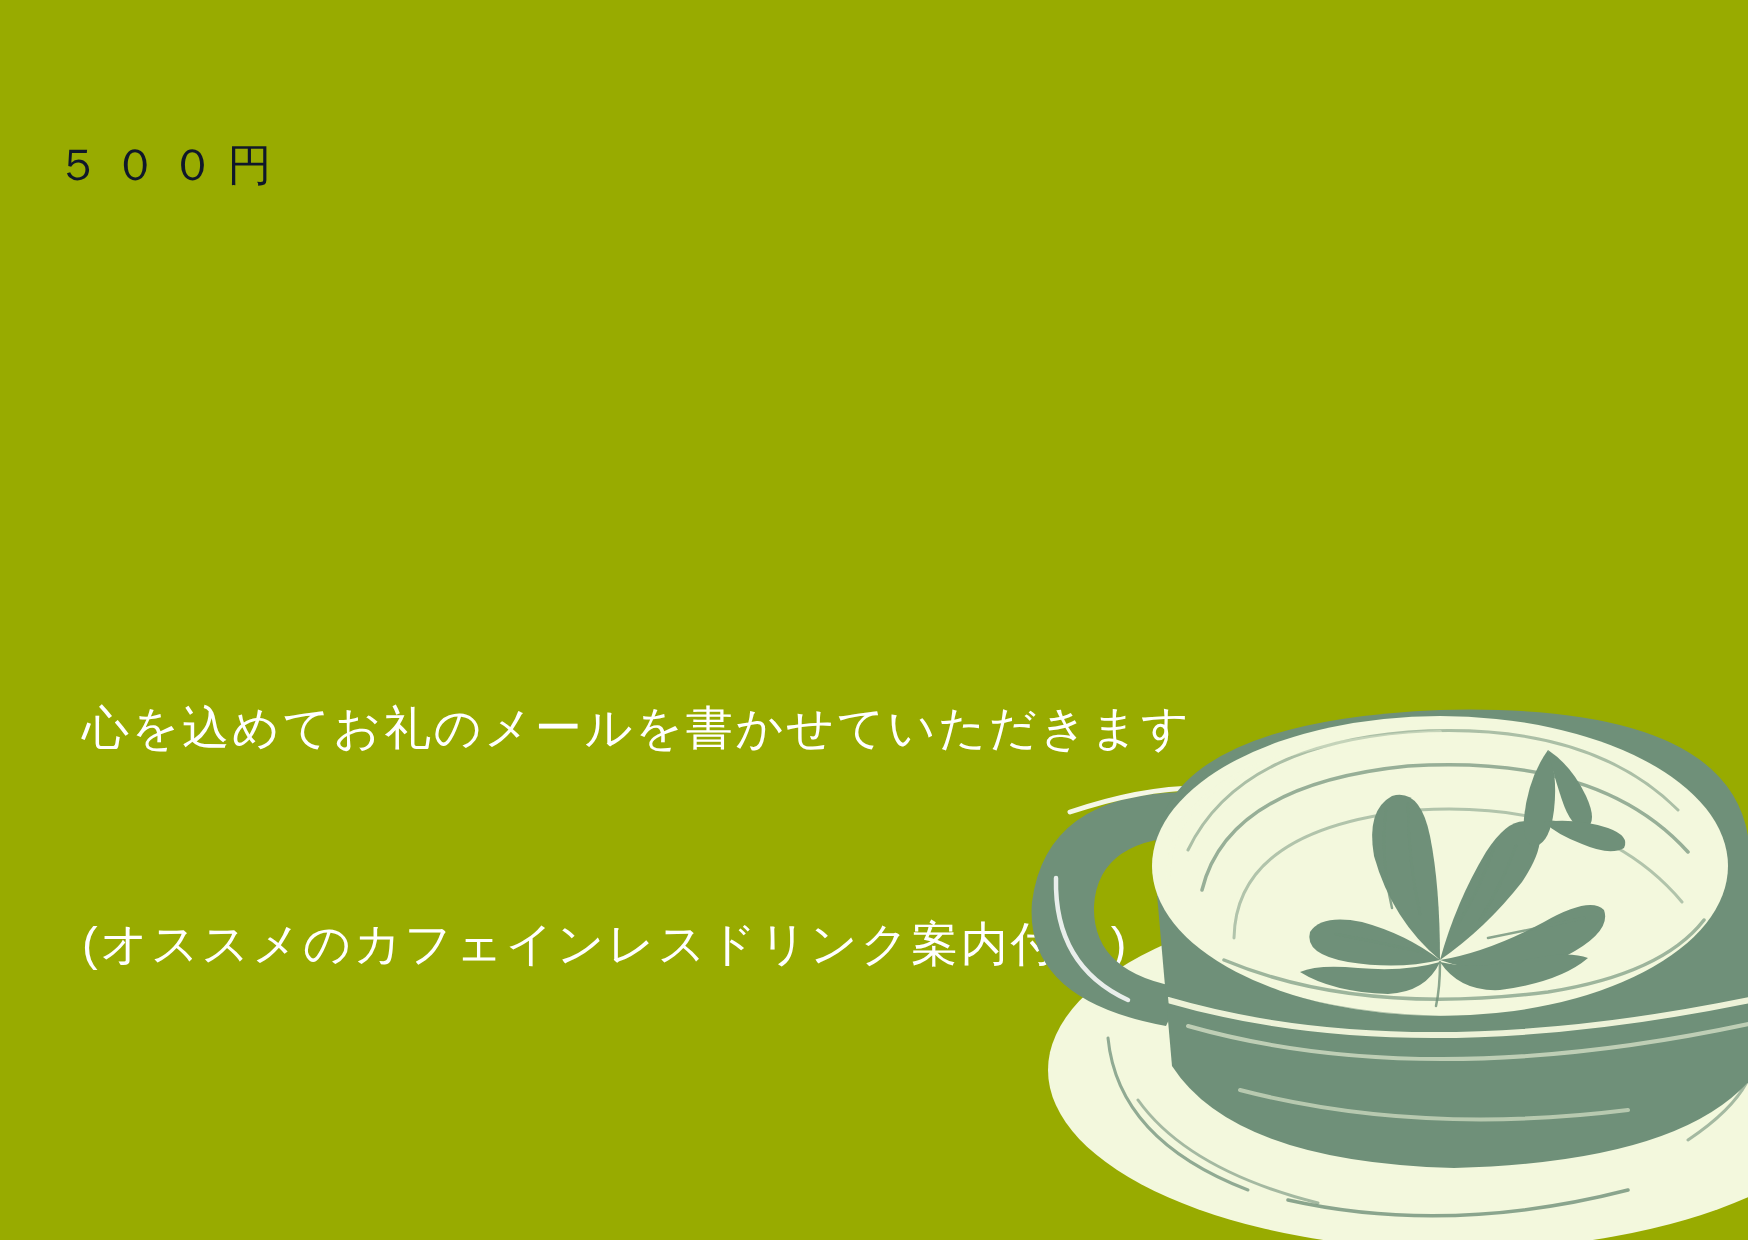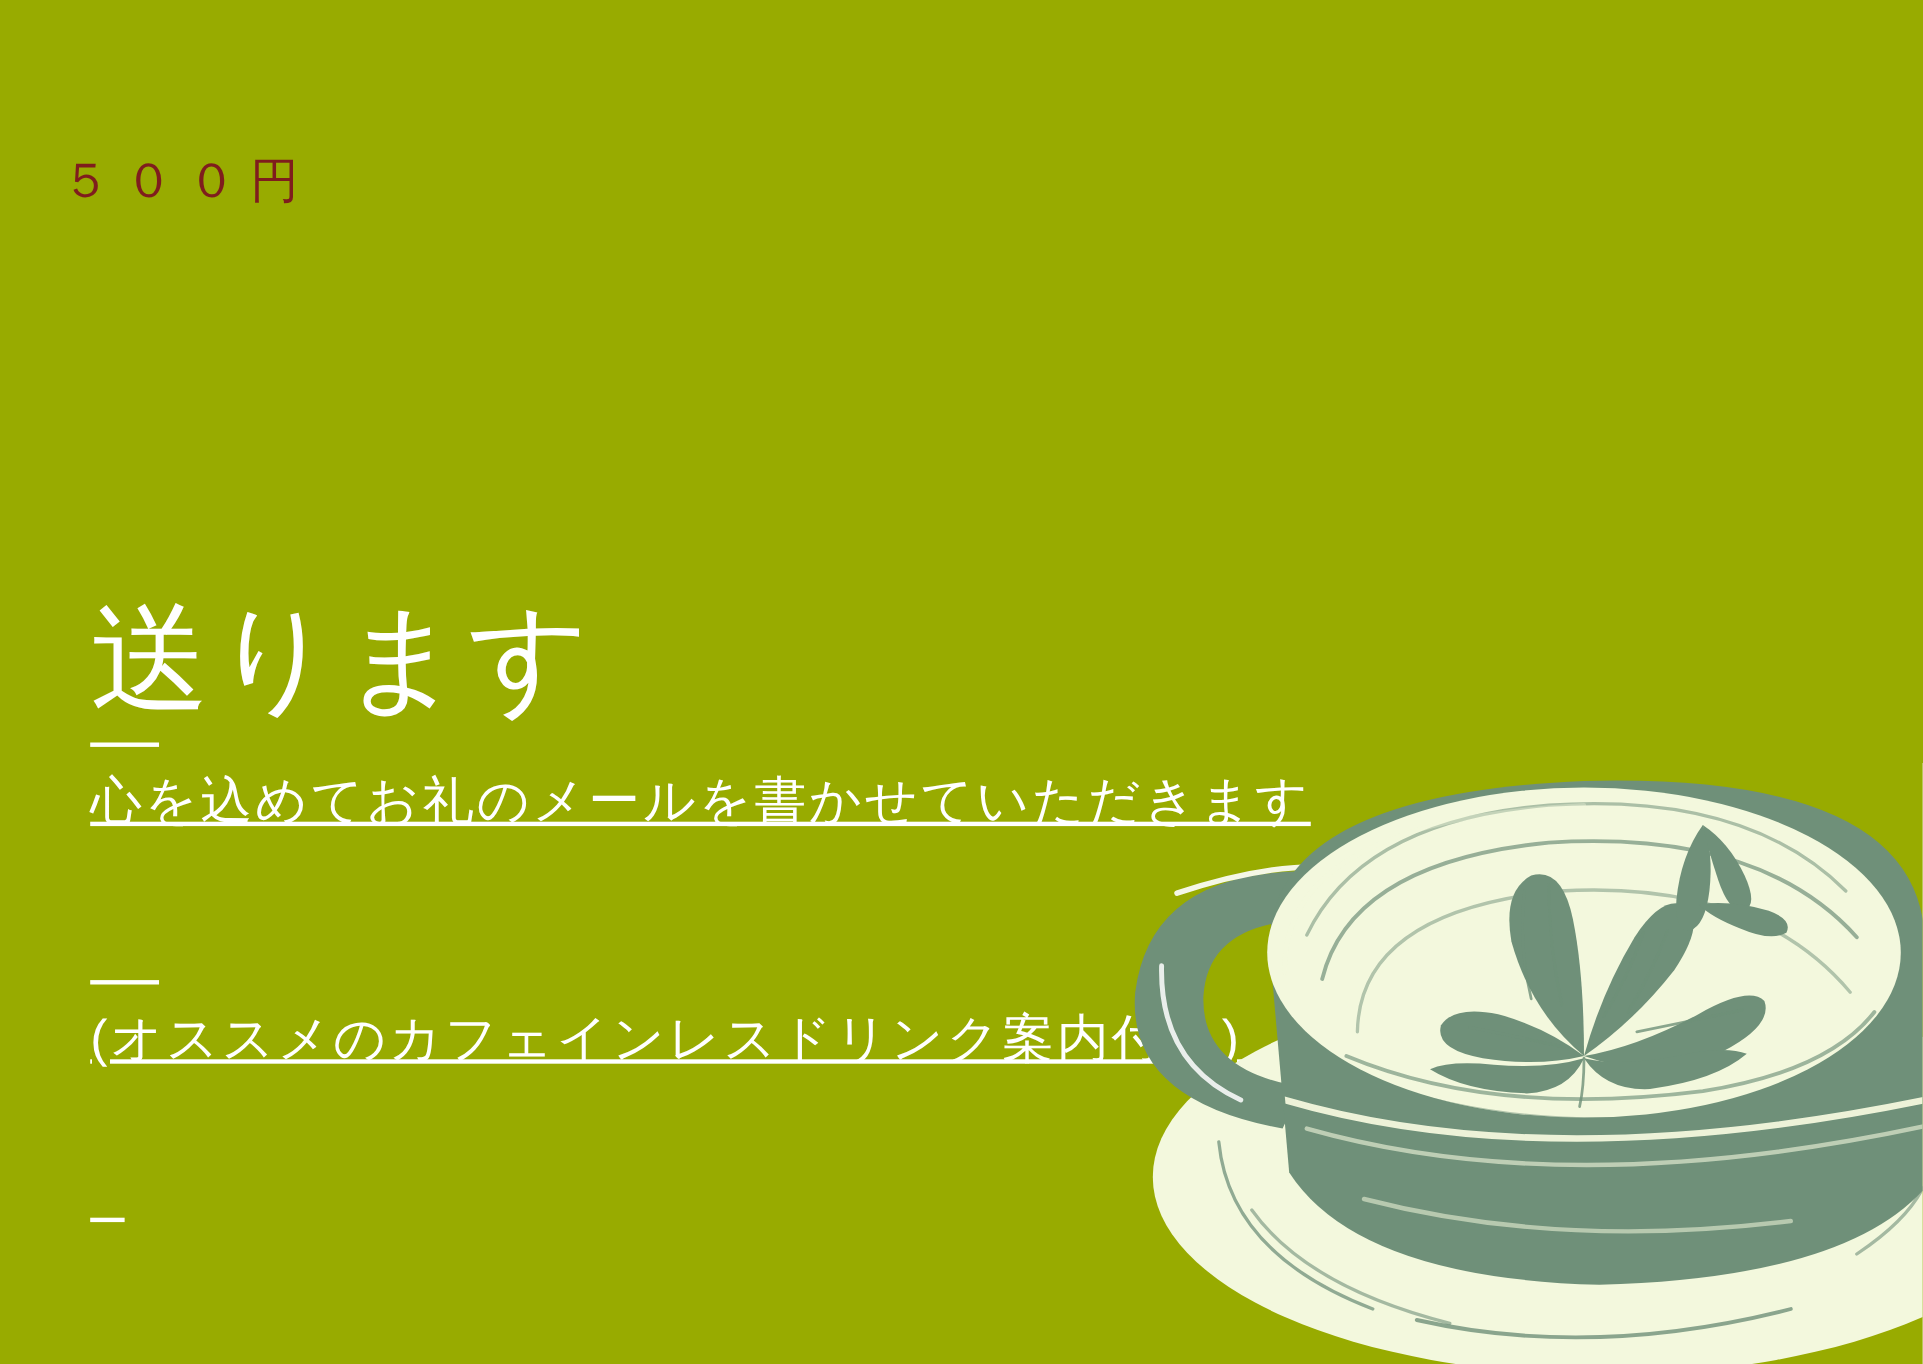--- a/index.html
+++ b/index.html
@@ -18,21 +18,21 @@
   }
 
   
   .price {
     position: absolute;
     left: 56px;
     top: 143px;
     font-size: 44px;
     line-height: 1.0;
     letter-spacing: 0.30em;
-    color: #7f1d1d;
+    color: #0f172a;
     font-weight: 400;
     white-space: pre;
   }
 
   .headline {
     position: absolute;
     left: 82px;
     top: 243px;
     color: #ffffff;
     font-size: 108px;
@@ -46,21 +46,20 @@
   .subtitle {
     position: absolute;
     left: 82px;
     top: 548px;
     color: #ffffff;
     font-size: 47px;
     line-height: 72px;
     font-weight: 400;
     letter-spacing: 0.055em;
     white-space: pre;
-    text-decoration: underline;
   }
   .subtitle .sub-line { display: block; }
 
   
   #cup-illustration {
     position: absolute;
     right: 0;
     bottom: 0;
     width: 760px;
     height: 570px;
@@ -69,21 +68,20 @@
   #cup-illustration svg { display: block; width: 100%; height: 100%; }
 </style>
 </head>
 <body>
 
 <div id="poster">
 
   <div class="price">５００円</div>
 
   <div class="headline">
-    <span class="hl-line">送ります</span>
   </div>
 
   <div class="subtitle">
     <span class="sub-line">心を込めてお礼のメールを書かせていただきます</span>
     <span class="sub-line">(オススメのカフェインレスドリンク案内付き)</span>
   </div>
 
   <div id="cup-illustration">
     <svg viewBox="0 0 760 570" xmlns="http://www.w3.org/2000/svg">
       <defs>

